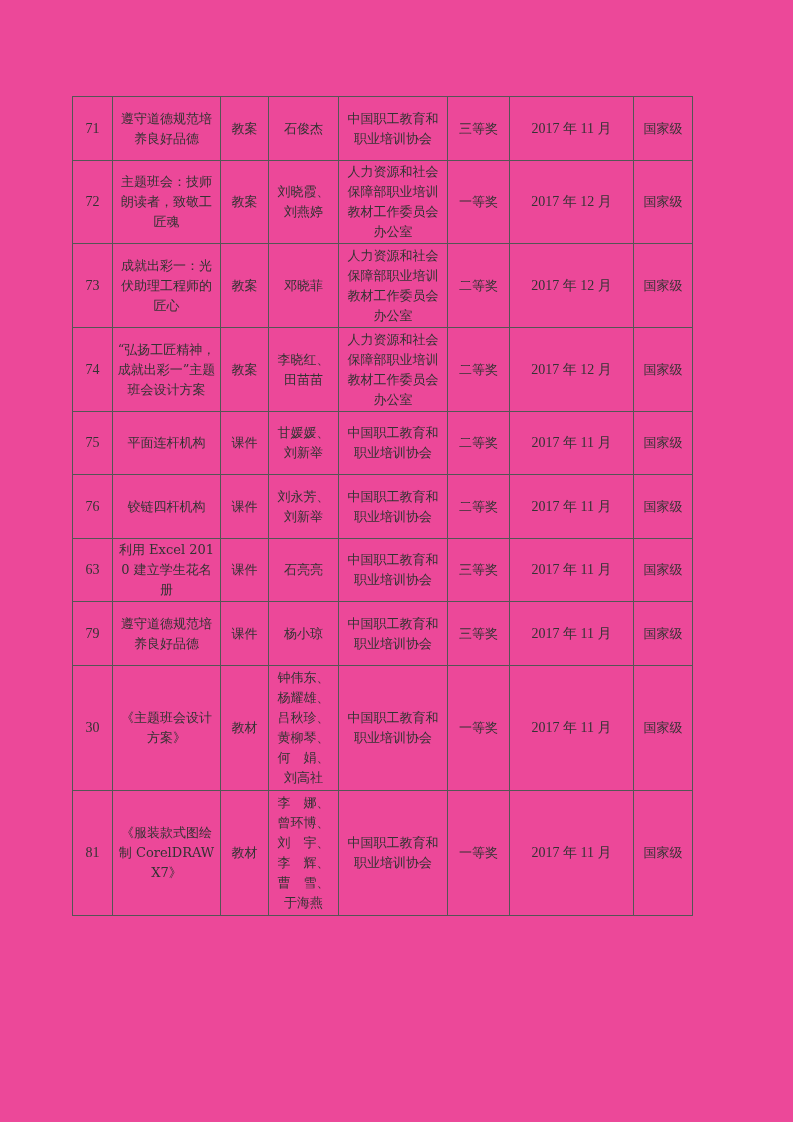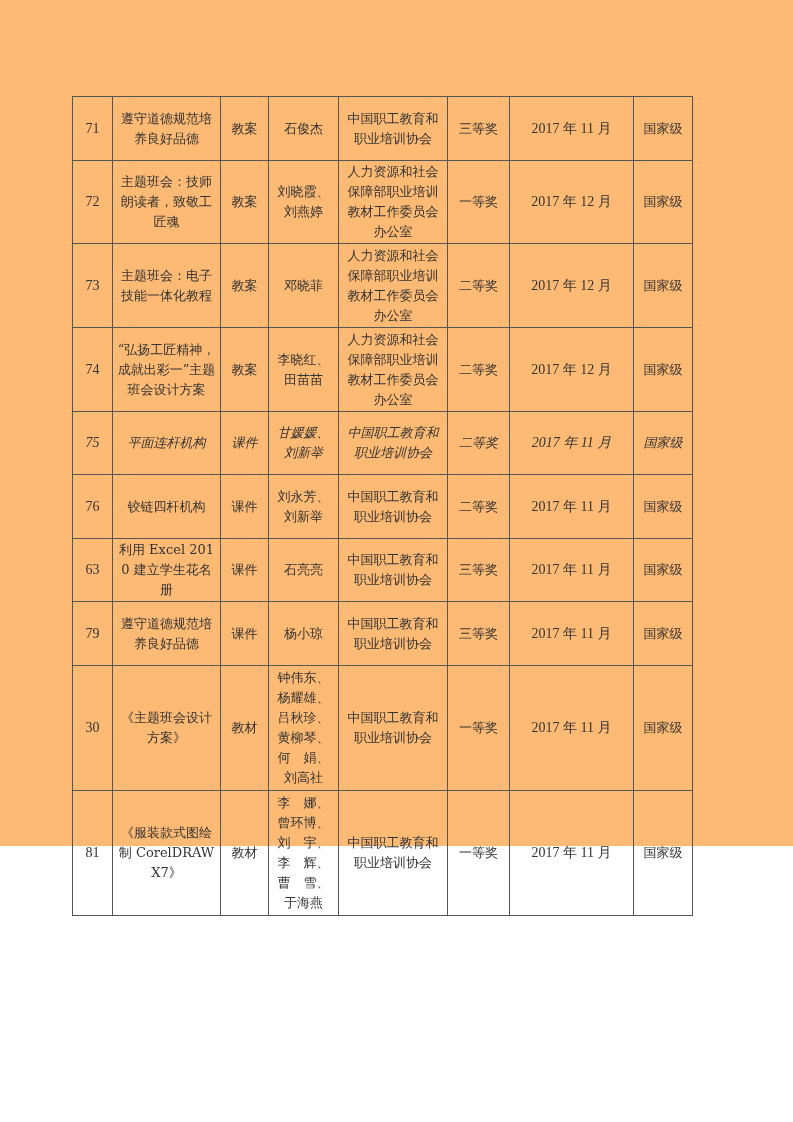--- a/index.html
+++ b/index.html
@@ -1,17 +1,17 @@
 <!DOCTYPE html>
 <html><head>
   <meta charset="utf-8">
   <style>
     html, body { margin: 0; padding: 0; background: #ffffff; }
     body { width: 793px; height: 1122px; position: relative; overflow: hidden; }
-    .page { position: absolute; left: 0; top: 0; width: 793px; height: 846px; background: #fdba74; }
+    .page { position: absolute; left: 0; top: 0; width: 793px; height: 1122px; background: #ec4899; }
     table.awards {
       position: absolute;
       left: 72px;
       top: 96px;
       border-collapse: collapse;
       table-layout: fixed;
       font-family: "DejaVu Serif", "Liberation Serif", serif;
       color: #333;
       font-size: 13px;
       line-height: 20px;
@@ -65,21 +65,21 @@
             <span>刘晓霞、</span>
             <span>刘燕婷</span>
           </td>
     <td class="org">人力资源和社会保障部职业培训教材工作委员会办公室</td>
     <td class="award">一等奖</td>
     <td class="date">2017 年 12 月</td>
     <td class="level">国家级</td>
   </tr>
         <tr style="height: 84px;">
     <td class="num">73</td>
-    <td class="title">主题班会：电子技能一体化教程</td>
+    <td class="title">成就出彩一：光伏助理工程师的匠心</td>
     <td class="type">教案</td>
     <td class="names">
             <span>邓晓菲</span>
           </td>
     <td class="org">人力资源和社会保障部职业培训教材工作委员会办公室</td>
     <td class="award">二等奖</td>
     <td class="date">2017 年 12 月</td>
     <td class="level">国家级</td>
   </tr>
         <tr style="height: 84px;">
@@ -88,21 +88,21 @@
     <td class="type">教案</td>
     <td class="names">
             <span>李晓红、</span>
             <span>田苗苗</span>
           </td>
     <td class="org">人力资源和社会保障部职业培训教材工作委员会办公室</td>
     <td class="award">二等奖</td>
     <td class="date">2017 年 12 月</td>
     <td class="level">国家级</td>
   </tr>
-        <tr style="height: 63px; font-style: italic;">
+        <tr style="height: 63px;">
     <td class="num">75</td>
     <td class="title">平面连杆机构</td>
     <td class="type">课件</td>
     <td class="names">
             <span>甘媛媛、</span>
             <span>刘新举</span>
           </td>
     <td class="org">中国职工教育和职业培训协会</td>
     <td class="award">二等奖</td>
     <td class="date">2017 年 11 月</td>

